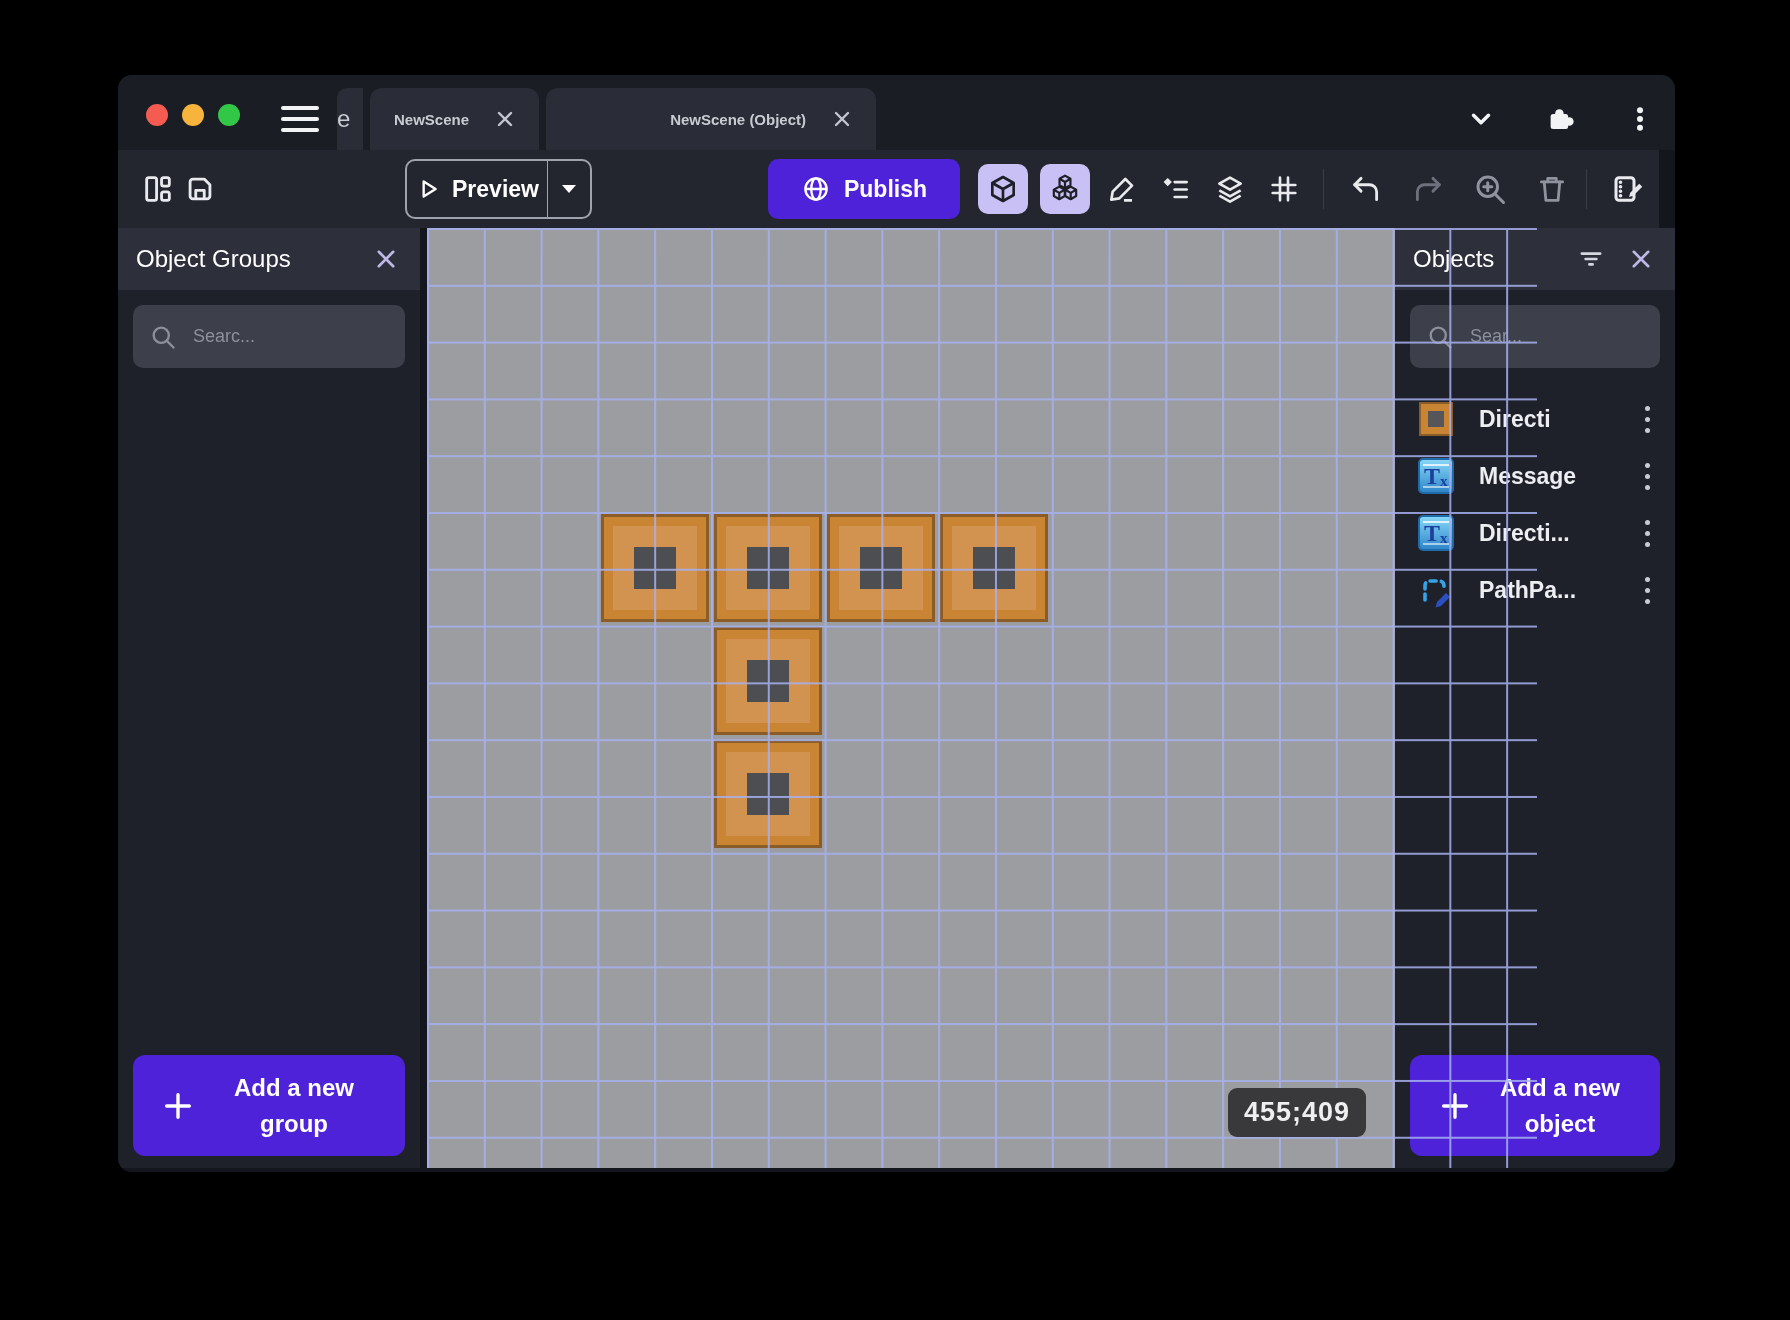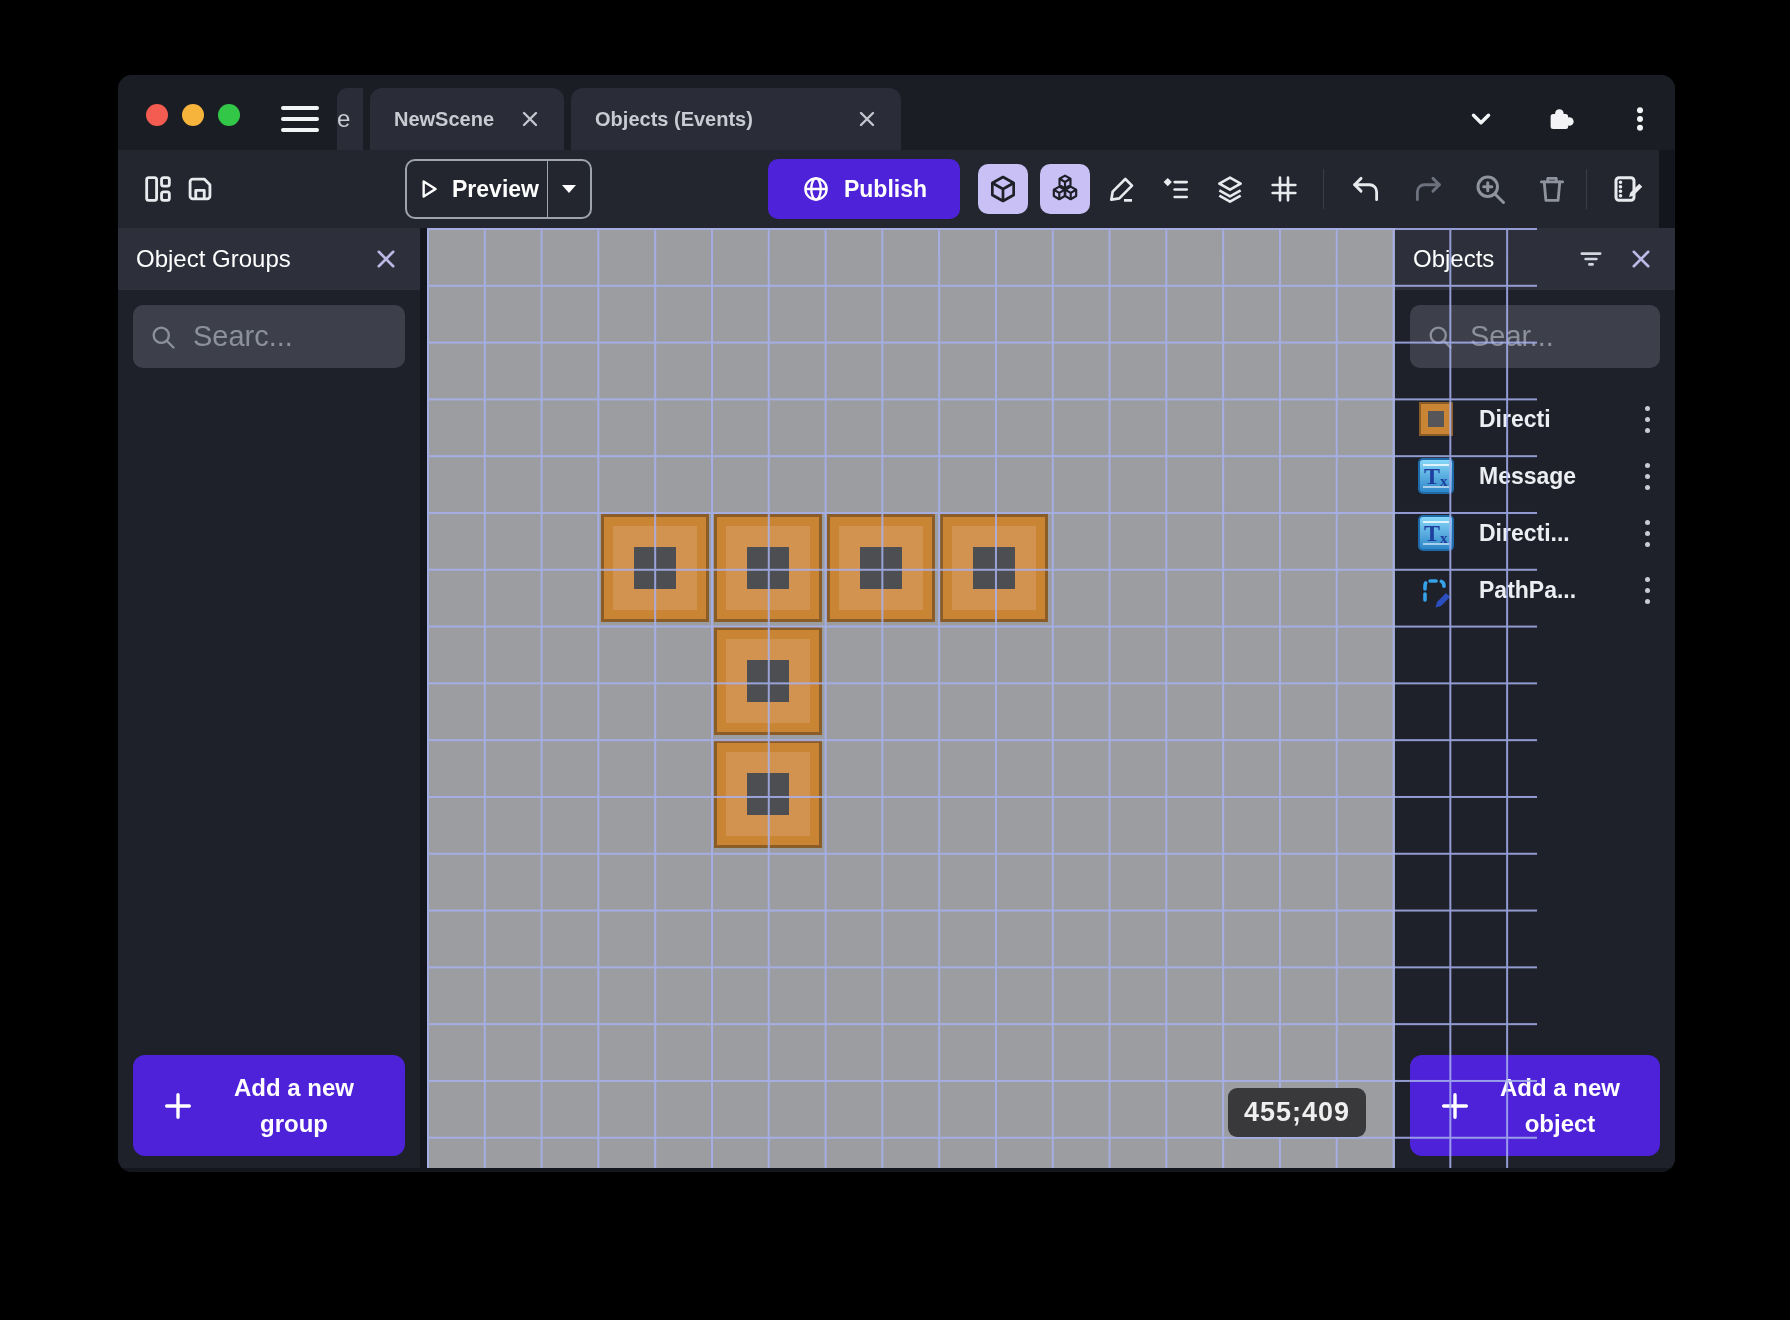--- a/index.html
+++ b/index.html
@@ -22,23 +22,23 @@
           background:var(--content-bg);box-shadow:0 30px 80px rgba(0,0,0,.75)}
   
   .titlebar{position:absolute;left:0;top:0;right:0;height:75px;background:var(--titlebar-bg)}
   .light{position:absolute;top:29px;width:22px;height:22px;border-radius:50%}
   .light.close{left:28px;background:var(--traffic-close)}
   .light.min{left:64px;background:var(--traffic-min)}
   .light.zoomw{left:100px;background:var(--traffic-zoom)}
   .hamburger{position:absolute;left:163px;top:31px;width:38px;height:26px;display:flex;flex-direction:column;justify-content:space-between;cursor:pointer}
   .hamburger span{display:block;height:4px;border-radius:2px;background:#f2f3f5}
   .tabs{position:absolute;left:219px;bottom:0;display:flex;align-items:flex-end;gap:7px}
-  .tab{height:62px;display:flex;align-items:center;justify-content:space-between;gap:26px;
+  .tab{height:62px;display:flex;align-items:center;justify-content:flex-end;gap:26px;
        background:var(--tab-inactive);border-radius:12px 12px 0 0;padding:9px 24px;color:var(--text-dim);
-       font-size:20px;font-weight:700;white-space:nowrap;cursor:pointer}
+       font-size:15px;font-weight:700;white-space:nowrap;cursor:pointer}
   .tab.partial{width:26px;padding:0;border-radius:10px 0 0 0;overflow:hidden;justify-content:flex-start;font-weight:400;font-size:24px}
   .tab.t0{min-width:160px}.tab.t1{min-width:330px}
   .tab.active{min-width:430px;background:var(--tab-active);border:2px solid var(--tab-border);border-bottom:none;color:#f5f6f8}
   .tab-close{display:flex;align-items:center;cursor:pointer;color:#c3c5cf}
   .tab.active .tab-close{color:#e8e9ef}
   .tbar-ic{position:absolute;top:26px;width:36px;height:36px;display:flex;align-items:center;justify-content:center;color:#f2f3f5;cursor:pointer}
   .tbar-ic.chev{left:1345px}.tbar-ic.puzzle{left:1424px}.tbar-ic.kebab-top{left:1504px}
   
   .toolbar{position:absolute;left:0;top:75px;right:16px;height:78px;background:var(--toolbar-bg)}
   .tb{position:absolute;top:50%;transform:translateY(-50%);display:flex;align-items:center;justify-content:center;cursor:pointer}
@@ -60,21 +60,21 @@
   .panel{position:absolute;top:0;bottom:4px;background:var(--panel-bg);display:flex;flex-direction:column}
   .panel.left{left:0;width:302px}
   .panel.right{right:0;width:280px}
   .panel-header{height:62px;flex:none;background:var(--panel-header-bg);display:flex;align-items:center;padding:0 18px}
   .panel-title{font-size:24px;font-weight:400;color:#fff;flex:1}
   .hdr-ic{display:flex;align-items:center;justify-content:center;width:32px;height:32px;cursor:pointer}
   .x-ic{color:#beb8e6}
   .filter-ic{color:#d4d7e0;margin-right:18px}
   .searchbox{flex:none;margin:15px 15px 0;height:63px;background:var(--search-bg);border-radius:10px;display:flex;align-items:center;padding:0 16px;gap:16px}
   .searchbox svg{flex:none;color:var(--placeholder)}
-  .searchbox input{flex:1;min-width:0;background:transparent;border:none;outline:none;color:#d6d8de;font-size:29px;font-family:"Liberation Sans",sans-serif}
+  .searchbox input{flex:1;min-width:0;background:transparent;border:none;outline:none;color:#d6d8de;font-size:18px;font-family:"Liberation Sans",sans-serif}
   .searchbox input::placeholder{color:var(--placeholder)}
   .spacer{flex:1}
   .add-btn{flex:none;margin:0 15px 12px;height:101px;background:var(--accent);border-radius:12px;display:flex;align-items:center;padding:0 12px 0 28px;cursor:pointer}
   .add-btn .plus{flex:none;color:#fff}
   .add-btn .lines{flex:1;text-align:center;color:#fff;font-size:24px;font-weight:700;line-height:36px}
   .obj-list{flex:none;margin-top:26px}
   .obj-row{height:50px;margin-bottom:7px;display:flex;align-items:center;padding:0 16px 0 22px;gap:24px;cursor:pointer}
   .obj-label{flex:1;font-size:23px;font-weight:700;color:var(--text-main);white-space:nowrap;overflow:hidden}
   .kebab{width:24px;height:34px;display:flex;flex-direction:column;align-items:center;justify-content:center;gap:6px;cursor:pointer}
   .kebab i{width:5px;height:5px;border-radius:50%;background:#c9ccd4}
@@ -127,21 +127,21 @@
       </div>
       <div class="tab t0">
         <span class="tab-label">NewScene</span>
         <span class="tab-close">
           <svg width="20" height="20" viewBox="0 0 20 20">
                 <path d="M4 4 L16 16 M16 4 L4 16" stroke="currentColor" stroke-width="2.4" stroke-linecap="round"></path>
               </svg>
         </span>
       </div>
       <div class="tab t1">
-        <span class="tab-label">Objects (Events)</span>
+        <span class="tab-label">NewScene (Object)</span>
         <span class="tab-close">
           <svg width="20" height="20" viewBox="0 0 20 20">
                 <path d="M4 4 L16 16 M16 4 L4 16" stroke="currentColor" stroke-width="2.4" stroke-linecap="round"></path>
               </svg>
         </span>
       </div>
     </div>
 
     <span class="tbar-ic chev">
       <svg width="30" height="30" viewBox="0 0 24 24">

